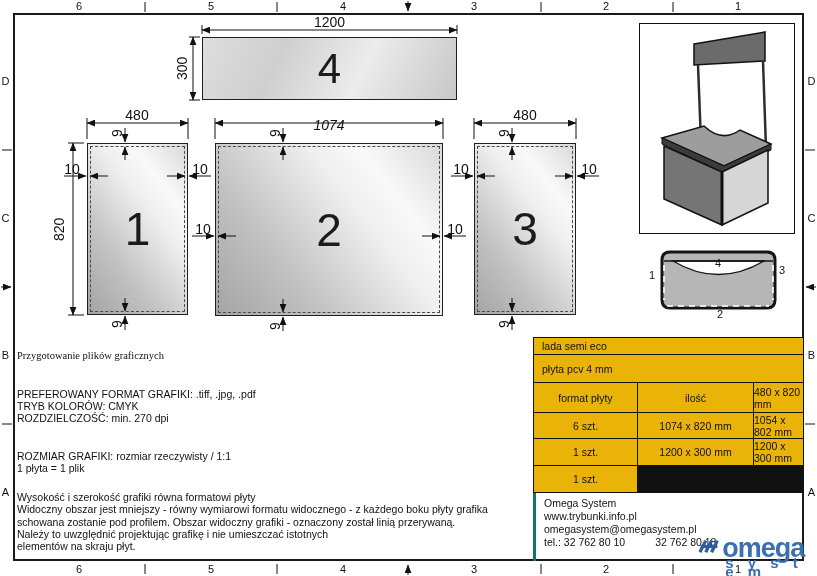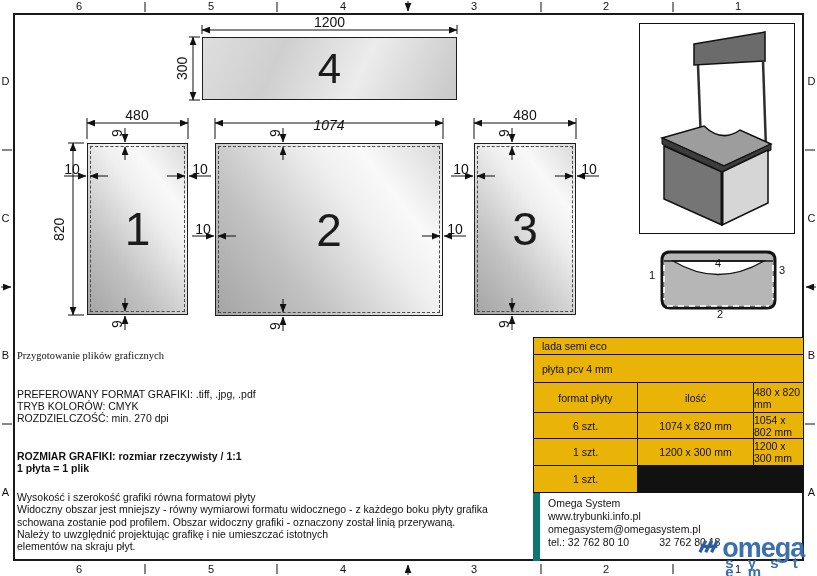--- a/index.html
+++ b/index.html
@@ -28,21 +28,21 @@
          white-space:pre-line;color:#111;}
   .notes div{white-space:pre-line;}
   
   .spec{position:absolute;left:533px;top:337px;width:271px;height:156px;border:1px solid #111;
         box-sizing:border-box;background:#111;display:grid;
         grid-template-columns:103px 115px 49px;grid-template-rows:16px 27px 29px 25px 26px 26px;gap:1px;
         font-size:10.5px;}
   .spec > div{background:#eab308;display:flex;align-items:center;justify-content:center;}
   .spec .span3{grid-column:1 / span 3;justify-content:flex-start;padding-left:8px;}
   
-  .company{position:absolute;left:533px;top:493px;width:271px;height:68px;border-left:7px solid #0f766e;
+  .company{position:absolute;left:533px;top:493px;width:271px;height:68px;border-left:3px solid #0f766e;
            box-sizing:border-box;padding:4px 0 0 8px;font-size:10.5px;line-height:13px;}
   .logo{position:absolute;left:697px;top:528px;display:flex;align-items:flex-start;}
   .logo-word{font-size:27px;font-weight:bold;letter-spacing:-1px;line-height:24px;margin-top:8px;}
   .logo-sub{font-size:15px;font-weight:bold;letter-spacing:5px;line-height:9px;margin-top:-2px;padding-left:3px;}
   .boxline{position:absolute;box-sizing:border-box;border:1.5px solid #111;}
   svg{display:block;}
   .overlay{position:absolute;left:0;top:0;pointer-events:none;}
 </style>
 </head>
 <body>
@@ -217,21 +217,21 @@
 <div class="dim" style="left:647px;top:269px;width:10px;font-size:11px;">1</div>
 <div class="dim" style="left:777px;top:264px;width:10px;font-size:11px;">3</div>
 <div class="dim" style="left:713px;top:308px;width:14px;font-size:11px;">2</div>
 <div class="dim" style="left:711px;top:257px;width:14px;font-size:11px;">4</div>
 
 <div class="notes">
   <div style="margin-bottom:13px;font-family:Liberation Serif, serif;">Przygotowanie plików graficznych</div>
   <div style="margin-bottom:13px;">PREFEROWANY FORMAT GRAFIKI: .tiff, .jpg, .pdf
 TRYB KOLORÓW: CMYK
 ROZDZIELCZOŚĆ: min. 270 dpi</div>
-  <div style="margin-bottom:4px;font-weight:bold;">ROZMIAR GRAFIKI: rozmiar rzeczywisty / 1:1
+  <div style="margin-bottom:4px;">ROZMIAR GRAFIKI: rozmiar rzeczywisty / 1:1
 1 płyta = 1 plik</div>
   <div style="margin-bottom:11px;">Wysokość i szerokość grafiki równa formatowi płyty
 Widoczny obszar jest mniejszy - równy wymiarowi formatu widocznego - z każdego boku płyty grafika
 schowana zostanie pod profilem. Obszar widoczny grafiki - oznaczony został linią przerywaną.
 Należy to uwzględnić projektując grafikę i nie umieszczać istotnych
 elementów na skraju płyt.</div>
   <div style="margin-bottom:9px;">KOREKTA: należy zwrócić szczególną uwagę na pisownię - nie dokonujemy korekty tekstów
 oraz nie ingerujemy w projekty graficzne.</div>
   
 </div>

